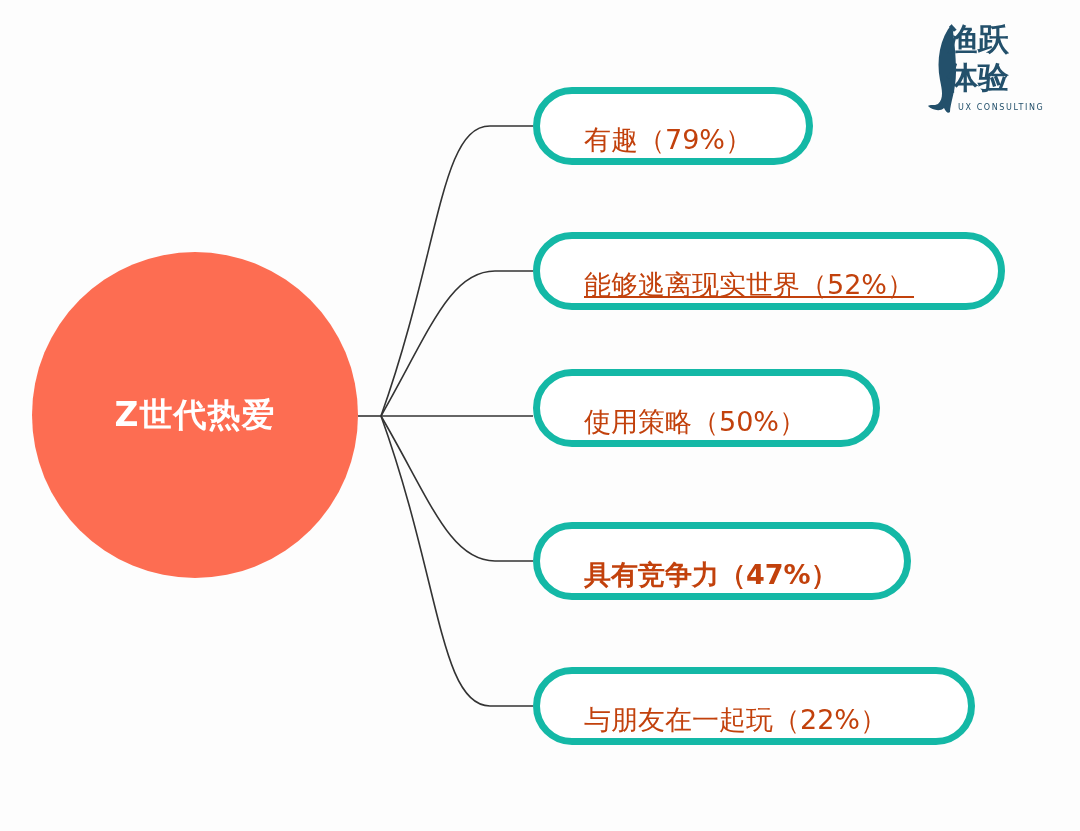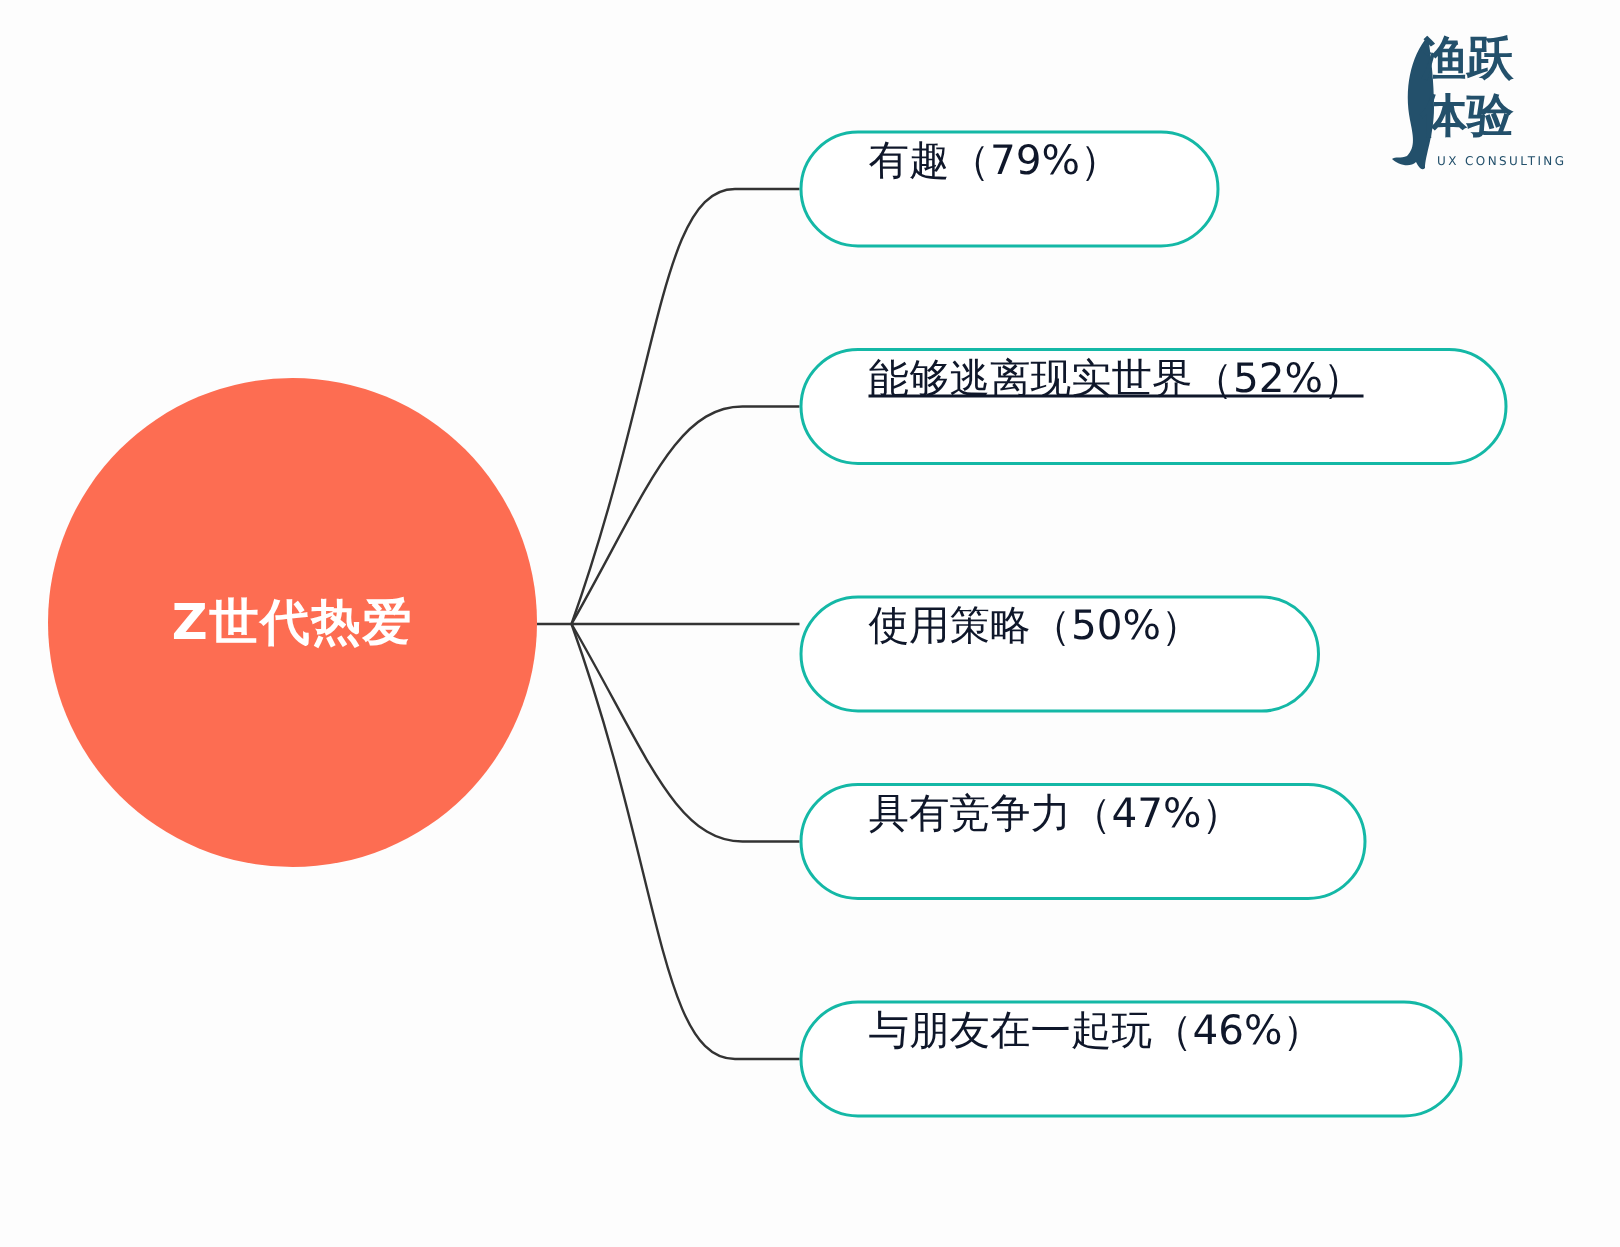--- a/index.html
+++ b/index.html
@@ -24,27 +24,27 @@
       color: #ffffff;
       font-weight: bold;
       font-size: 33px;
       line-height: 50px;
       letter-spacing: 1px;
     }
     .node {
       position: absolute;
       left: 533px;
       height: 78px;
-      border: 2px solid #14b8a6;
+      border: 7px solid #14b8a6;
       border-radius: 42px;
       background: #ffffff;
       box-sizing: border-box;
-      display: flex; align-items: flex-start;
+      display: flex; align-items: flex-end;
       padding-left: 44px;
-      color: #0f172a;
+      color: #c2410c;
       font-size: 27px;
     }
     .logo {
       position: absolute;
       left: 926px; top: 20px;
       width: 130px; height: 96px;
     }
     .logo-text {
       position: absolute;
       left: 21px; top: 0;
@@ -79,28 +79,28 @@
 <div class="root-circle">
   <div class="root-line">Z世代热爱</div>
 </div>
 
 <div class="node" style="top:87px; width:280px;">
   <span>有趣（79%）</span>
 </div>
 <div class="node" style="top:232px; width:472px;text-decoration:underline;">
   <span>能够逃离现实世界（52%）</span>
 </div>
-<div class="node" style="top:397px; width:347px;">
+<div class="node" style="top:369px; width:347px;">
   <span>使用策略（50%）</span>
 </div>
-<div class="node" style="top:522px; width:378px;">
+<div class="node" style="top:522px; width:378px;font-weight:bold;">
   <span>具有竞争力（47%）</span>
 </div>
 <div class="node" style="top:667px; width:442px;">
-  <span>与朋友在一起玩（46%）</span>
+  <span>与朋友在一起玩（22%）</span>
 </div>
 
 <div class="logo">
   <svg width="40" height="96" style="position:absolute;left:0;top:0;">
     <path d="M26 4 C 14 18, 10 40, 14 60 C 16 70, 18 78, 12 84 C 8 86, 4 84, 2 86 C 6 90, 14 92, 18 88 C 20 92, 22 94, 24 92 C 24 84, 30 70, 30 52 C 30 34, 28 18, 26 4 Z" fill="#23506b"></path>
   </svg>
   <div class="logo-text">
     <div>渔跃</div>
     <div>体验</div>
   </div>

